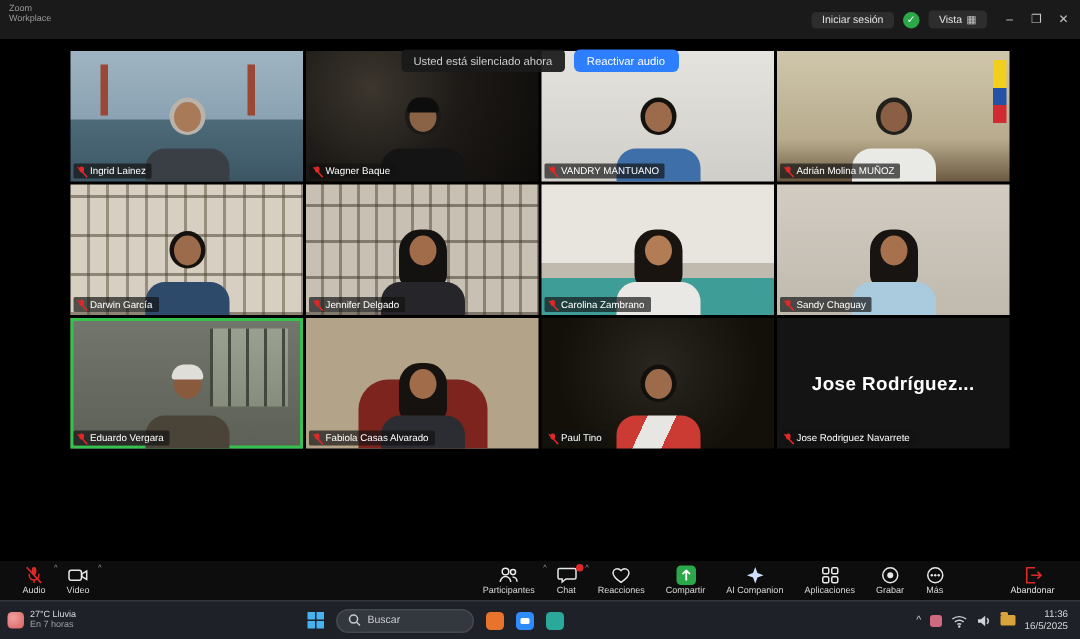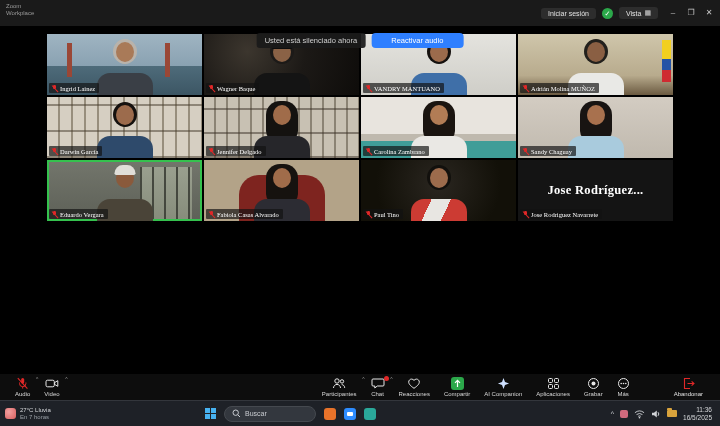--- a/index.html
+++ b/index.html
@@ -13,26 +13,26 @@
   .app-title{position:absolute;left:6px;top:3px;font-size:6px;line-height:7px;color:#9a9a9a;}
   .tb-right{position:absolute;right:2px;top:0;height:26px;display:flex;align-items:center;gap:6px;}
   .pill{background:#2d2d2d;border-radius:3px;padding:2px 7px;font-size:7px;color:#e2e2e2;display:flex;align-items:center;gap:3px;cursor:default;}
   .checkcircle{width:11px;height:11px;border-radius:50%;background:#2ba84a;color:#fff;font-size:7px;line-height:11px;text-align:center;}
   .gridglyph{font-size:7px;color:#cfcfcf;}
   .winctl{display:flex;align-items:center;}
   .winctl span{width:18px;text-align:center;font-size:8px;color:#c8c8c8;line-height:26px;}
   
   .banner{position:absolute;top:33px;left:50%;transform:translateX(-50%);display:flex;align-items:center;gap:6px;z-index:9;justify-content:center;}
   .banner-msg{background:rgba(26,26,26,.93);color:#cfcfcf;font-size:7.5px;padding:3px 8px;border-radius:3px;white-space:nowrap;}
-  .banner-btn{background:#2e7fff;color:#fff;font-size:7.5px;padding:3px 20px;border-radius:4px;border:none;white-space:nowrap;font-family:inherit;}
+  .banner-btn{background:#2e7fff;color:#fff;font-size:7.5px;padding:3px 9px;border-radius:4px;border:none;white-space:nowrap;font-family:inherit;}
   
   .grid{position:absolute;left:47px;top:34px;width:626px;}
   .row{display:flex;gap:2px;margin-bottom:2px;}
   .row-last{margin-left:235px;}
-  .tile{position:relative;width:155px;height:61px;background:#161616;overflow:hidden;flex:none;font-family:Liberation Serif, serif;}
+  .tile{position:relative;width:155px;height:87px;background:#161616;overflow:hidden;flex:none;}
   .plate{position:absolute;left:2px;bottom:2px;display:flex;align-items:center;gap:2px;
          background:rgba(18,18,18,.68);padding:1px 4px 1px 2px;border-radius:1px;z-index:3;}
   .pname{color:#fff;font-size:6.5px;white-space:nowrap;}
   .micoff{position:relative;width:7px;height:8px;display:inline-block;flex:none;}
   .micoff::before{content:"";position:absolute;left:2.2px;top:.5px;width:2.6px;height:4.6px;background:#e02828;border-radius:1.3px;}
   .micoff::after{content:"";position:absolute;left:.5px;top:1px;width:8.5px;height:1px;background:#e02828;transform:rotate(47deg);transform-origin:0 50%;}
   
   .person{position:absolute;left:50%;bottom:0;transform:translateX(-50%);width:80px;height:58px;z-index:1;}
   .hair{position:absolute;left:50%;top:2px;transform:translateX(-50%);width:24px;height:25px;border-radius:50%;background:var(--hair);}
   .hair.long{width:32px;height:40px;border-radius:14px 14px 10px 10px;top:1px;}

